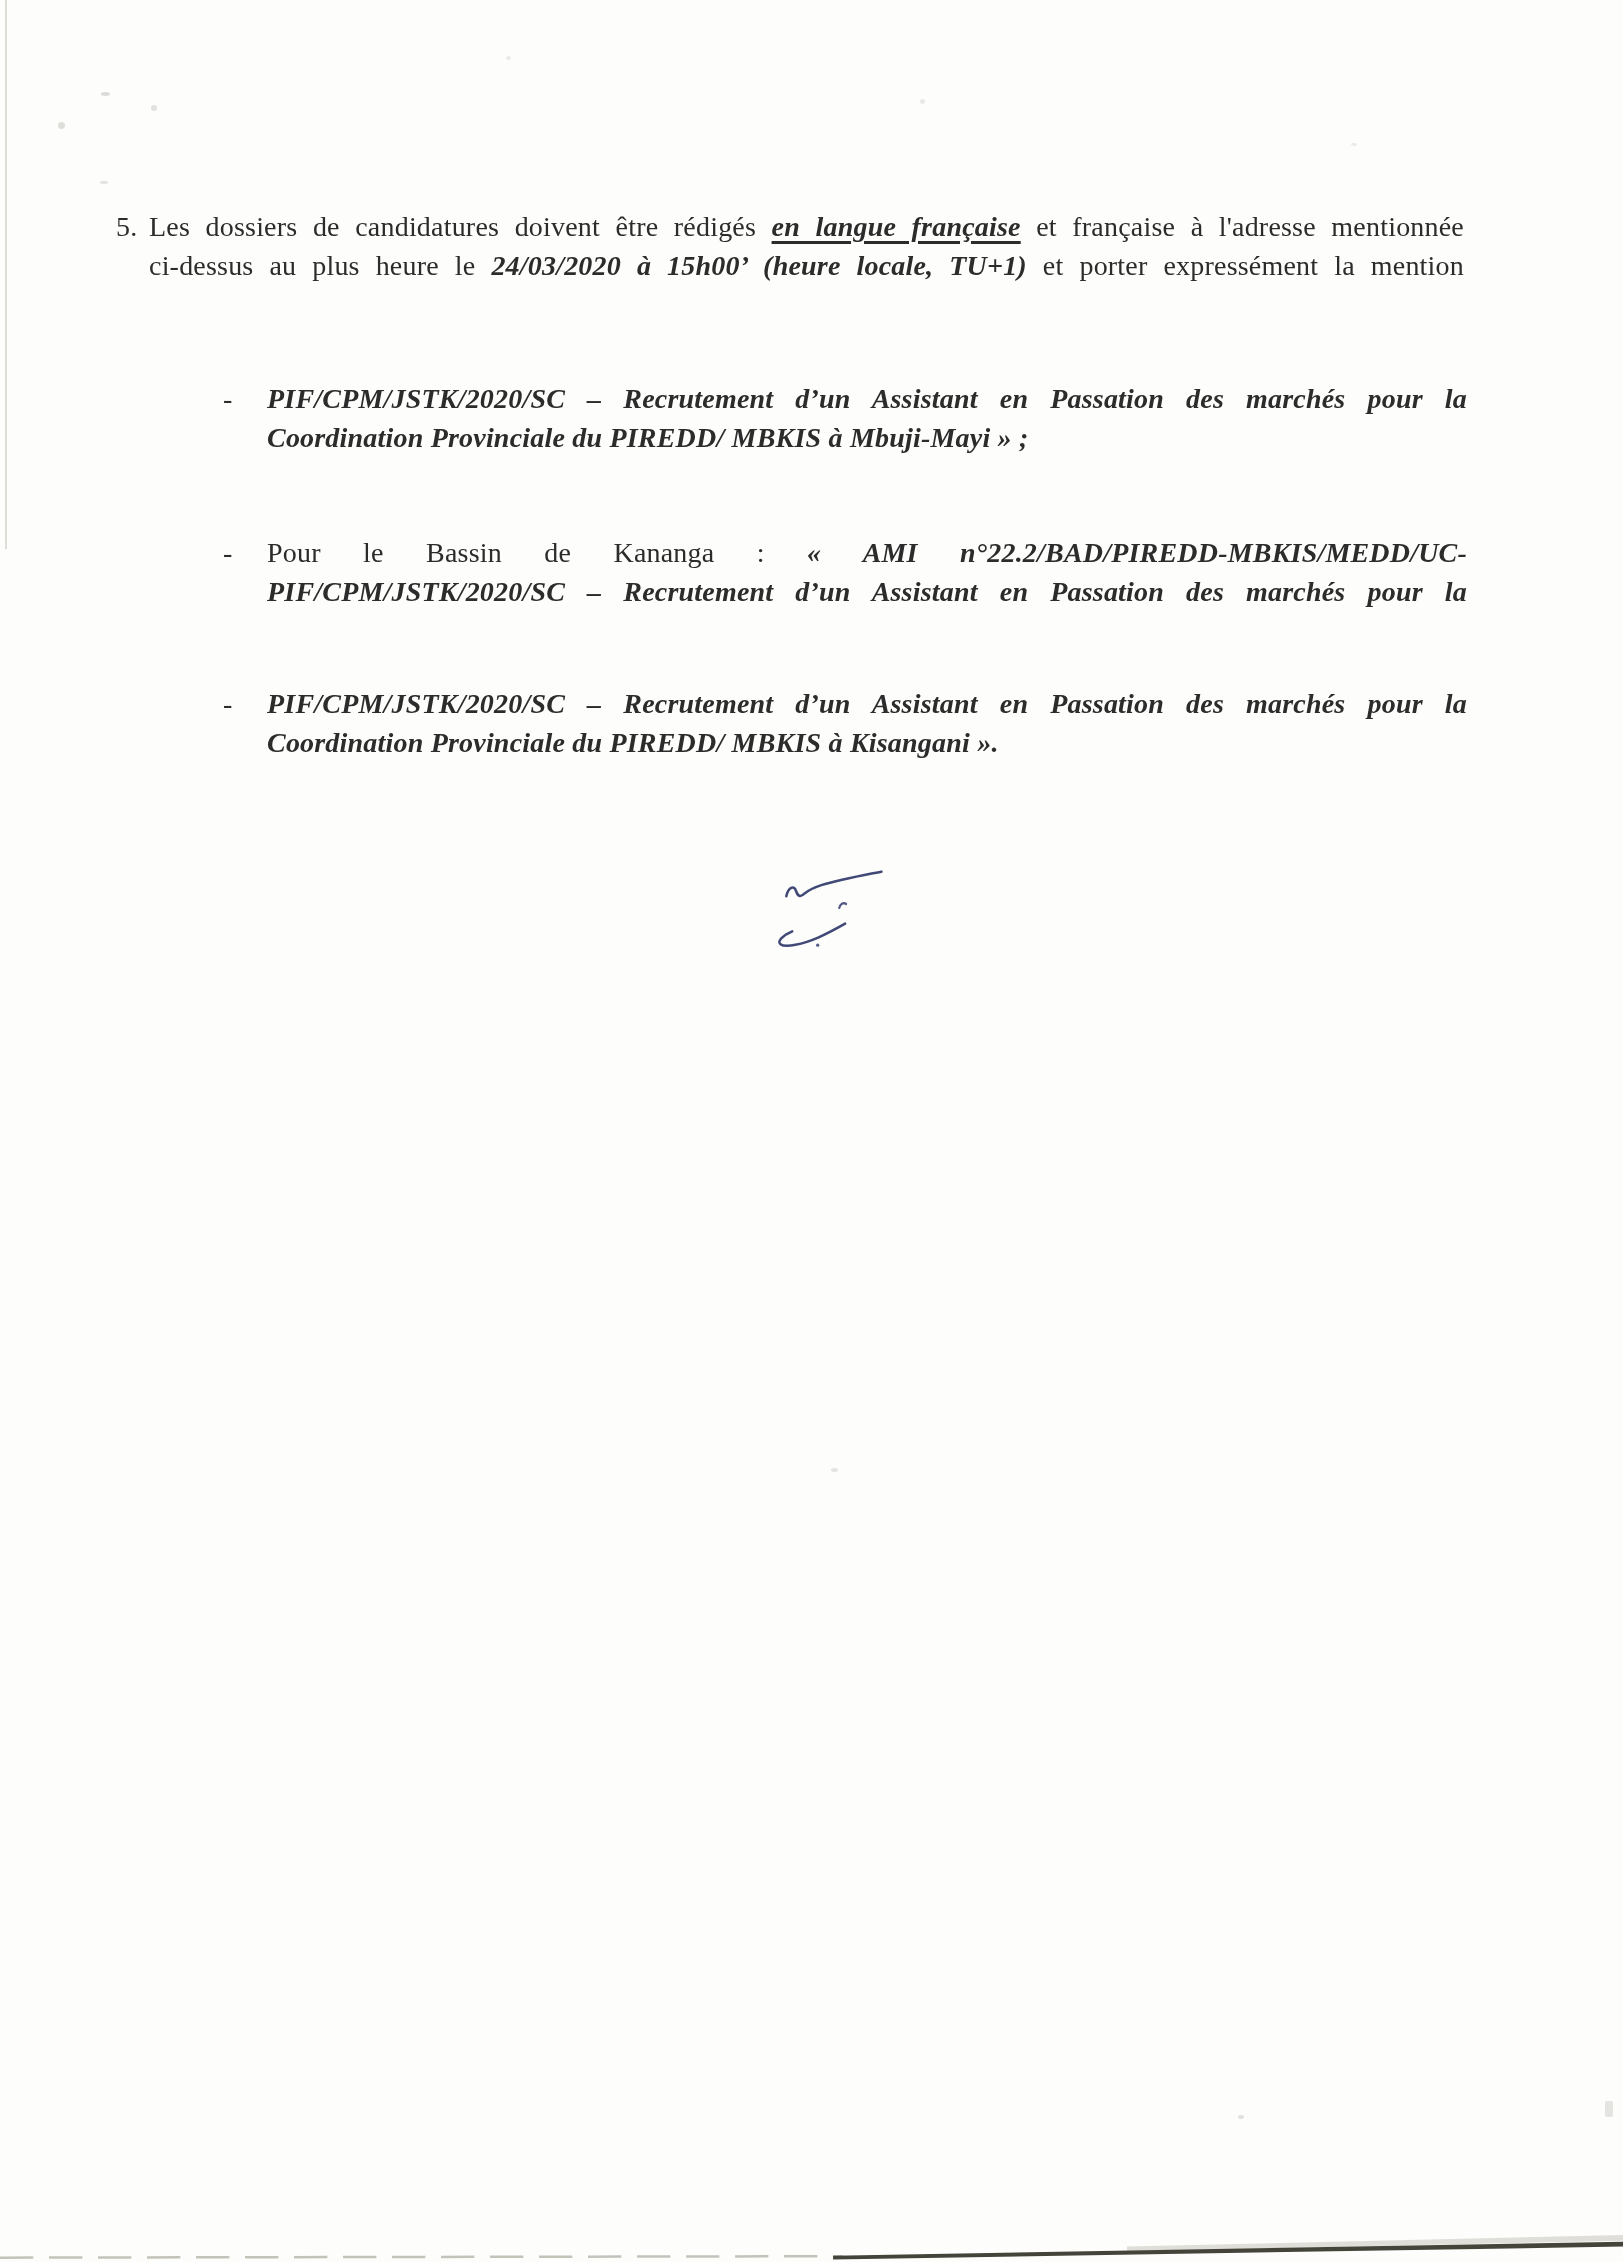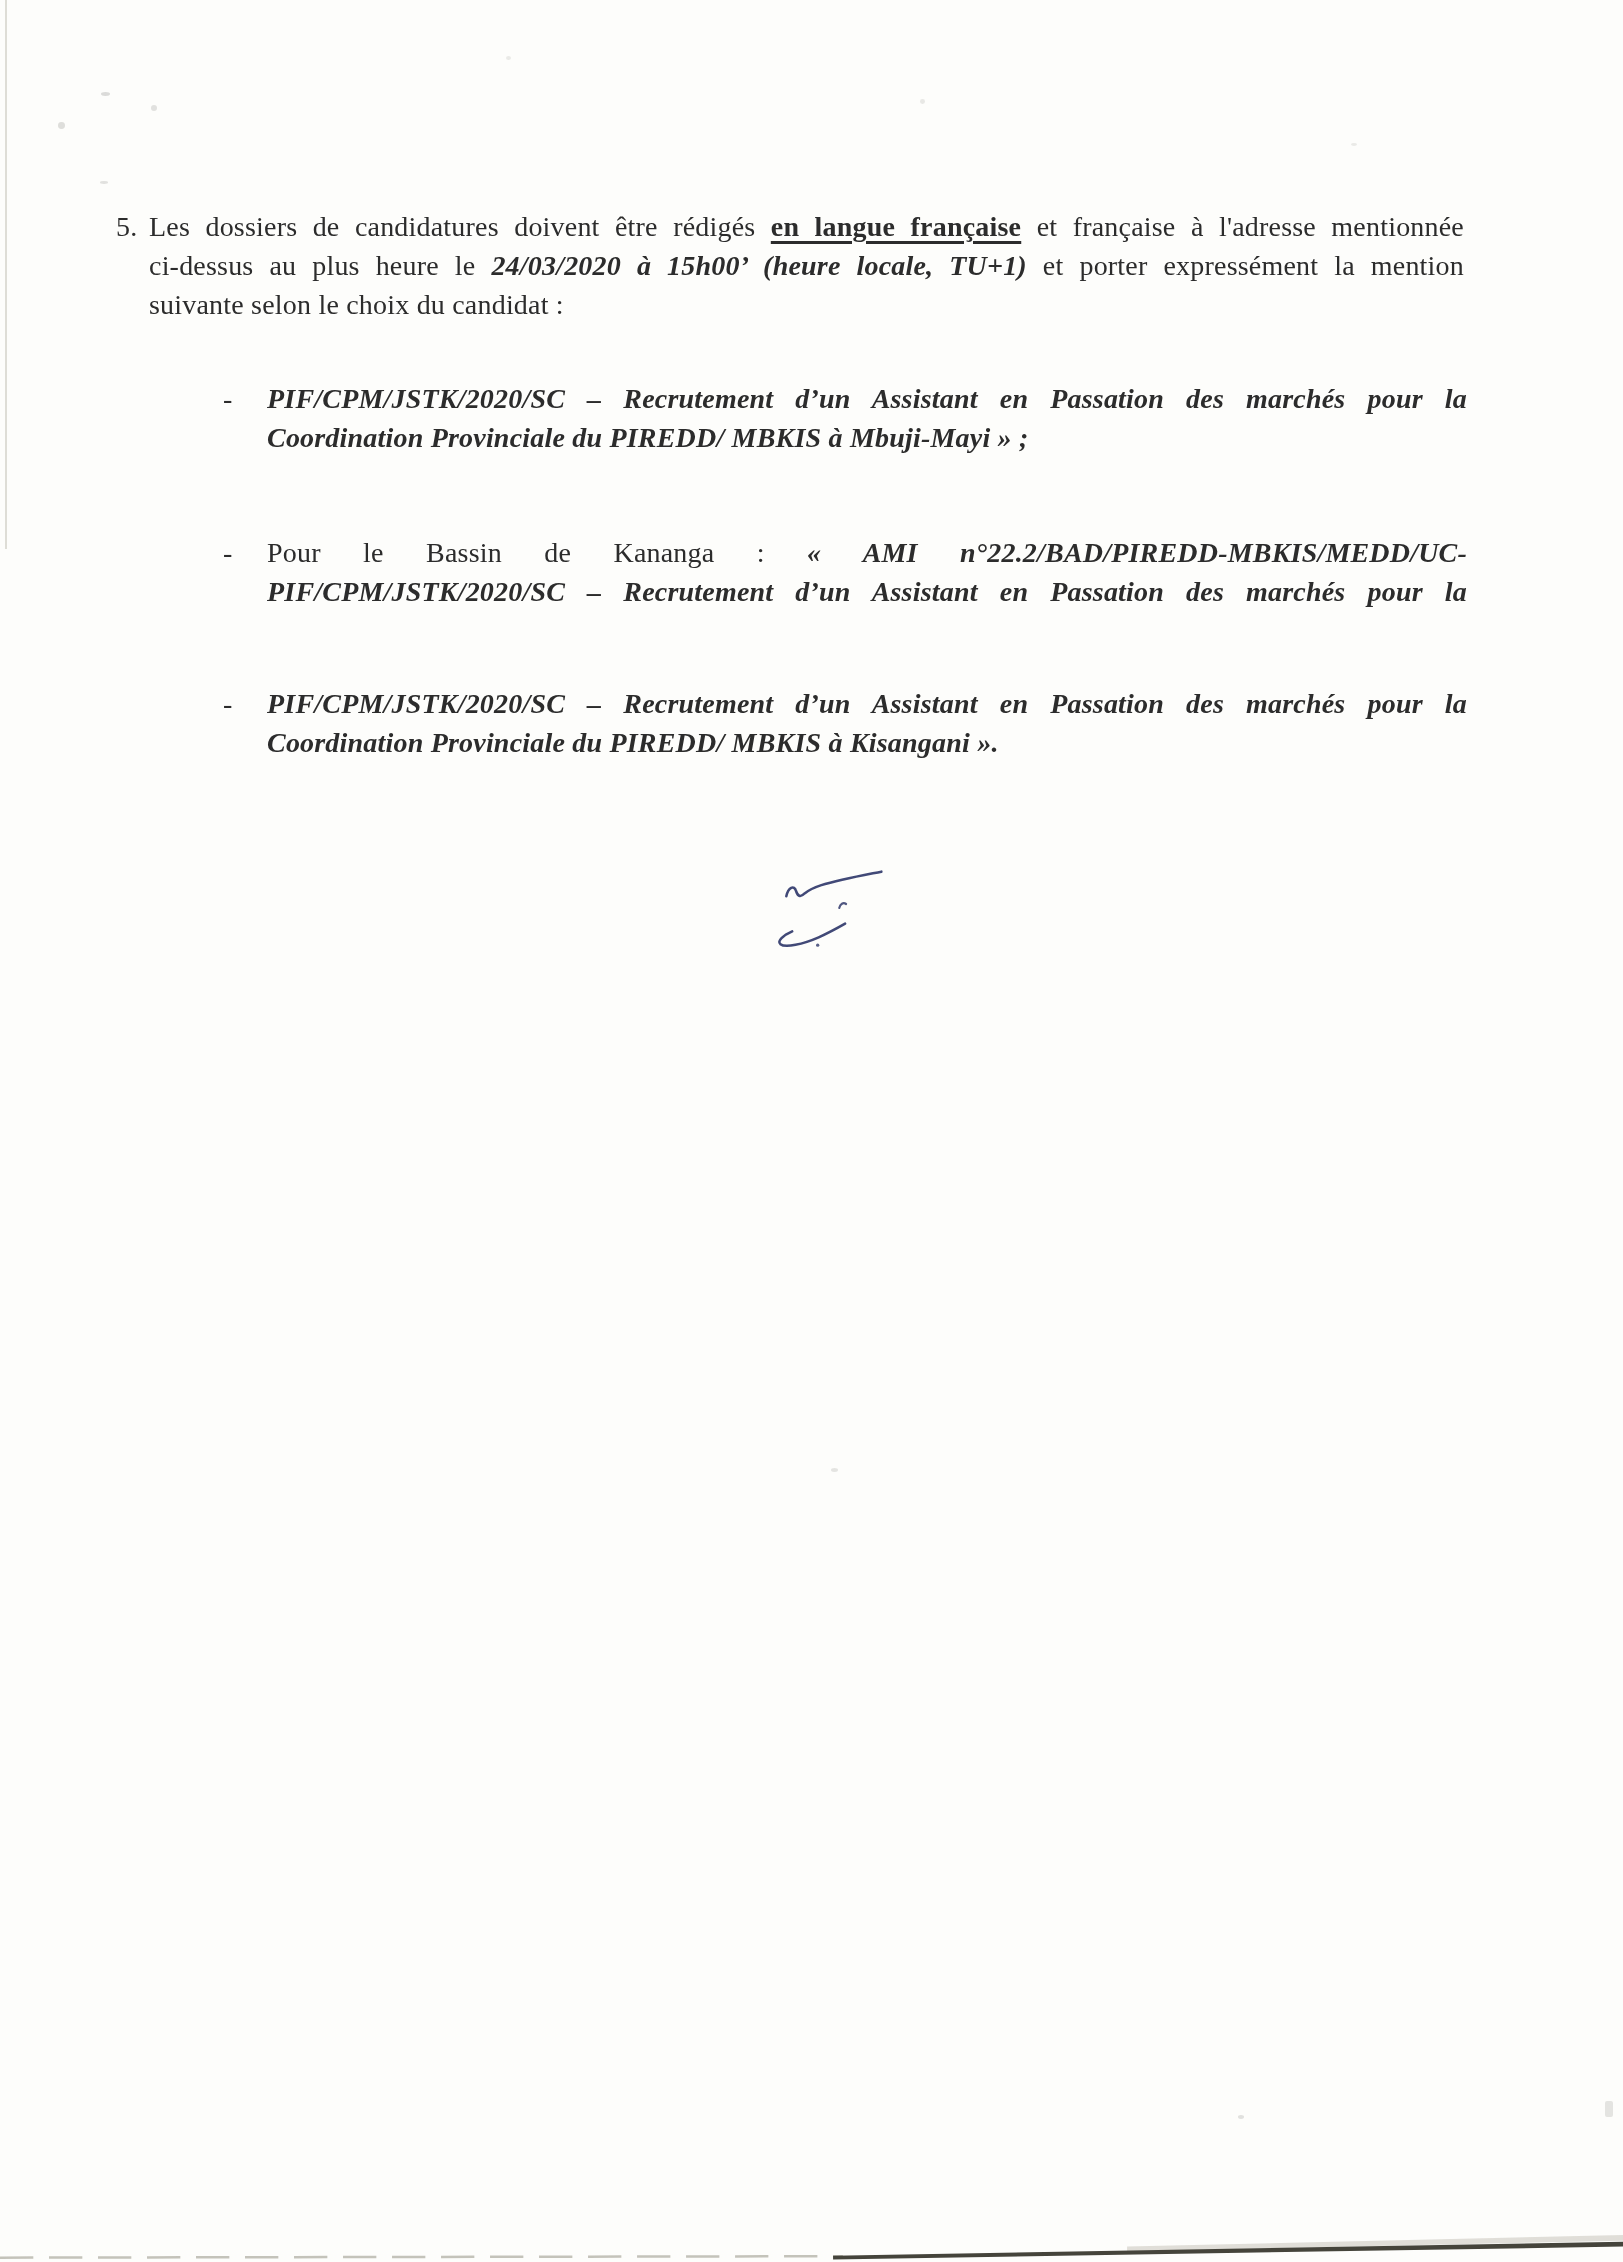--- a/index.html
+++ b/index.html
@@ -32,21 +32,21 @@
   .bullet { display: flex; width: 1244px; }
   .bullet .dash { flex: 0 0 44px; }
   .bullet .btxt { width: 1200px; }
   .b0 { left: 223px; top: 379px; }
   .b1 { left: 223px; top: 533px; }
   .b2 { left: 223px; top: 684px; }
   .line { text-align: justify; text-align-last: justify; }
   .line.last { text-align-last: left; }
   .bi  { font-weight: bold; font-style: italic; }
   .biu {
-    font-weight: bold; 
+    font-weight: bold; font-style: italic;
     text-decoration: underline;
     text-decoration-thickness: 2.5px;
     text-underline-offset: 4.9px;
   }
   .signature {
     position: absolute; left: 753px; top: 851px;
     width: 147px; height: 106px;
   }
   .bottom-artifact {
     position: absolute; left: 0; bottom: 0;
@@ -84,21 +84,20 @@
   <div class="speck s7"></div>
   <div class="speck s8"></div>
   <div class="speck s9"></div>
   <div class="speck s10"></div>
 
   <div class="para p5">
     <div class="num">5.</div>
     <div class="ptxt">
       <div class="line"><span>Les dossiers de candidatures doivent être rédigés </span><span class="biu">en langue française</span><span> et française à l'adresse mentionnée</span></div>
       <div class="line"><span>ci-dessus au plus heure le </span><span class="bi">24/03/2020 à 15h00’ (heure locale, TU+1)</span><span> et porter expressément la mention</span></div>
-      <div class="line last"><span>suivante selon le choix du candidat :</span></div>
     </div>
   </div>
 
   <div class="para bullet b0">
     <div class="dash">-</div>
     <div class="btxt">
       <div class="line bi"><span>PIF/CPM/JSTK/2020/SC – Recrutement d’un Assistant en Passation des marchés pour la</span></div>
       <div class="line last bi"><span>Coordination Provinciale du PIREDD/ MBKIS à Mbuji-Mayi » ;</span></div>
     </div>
   </div>

